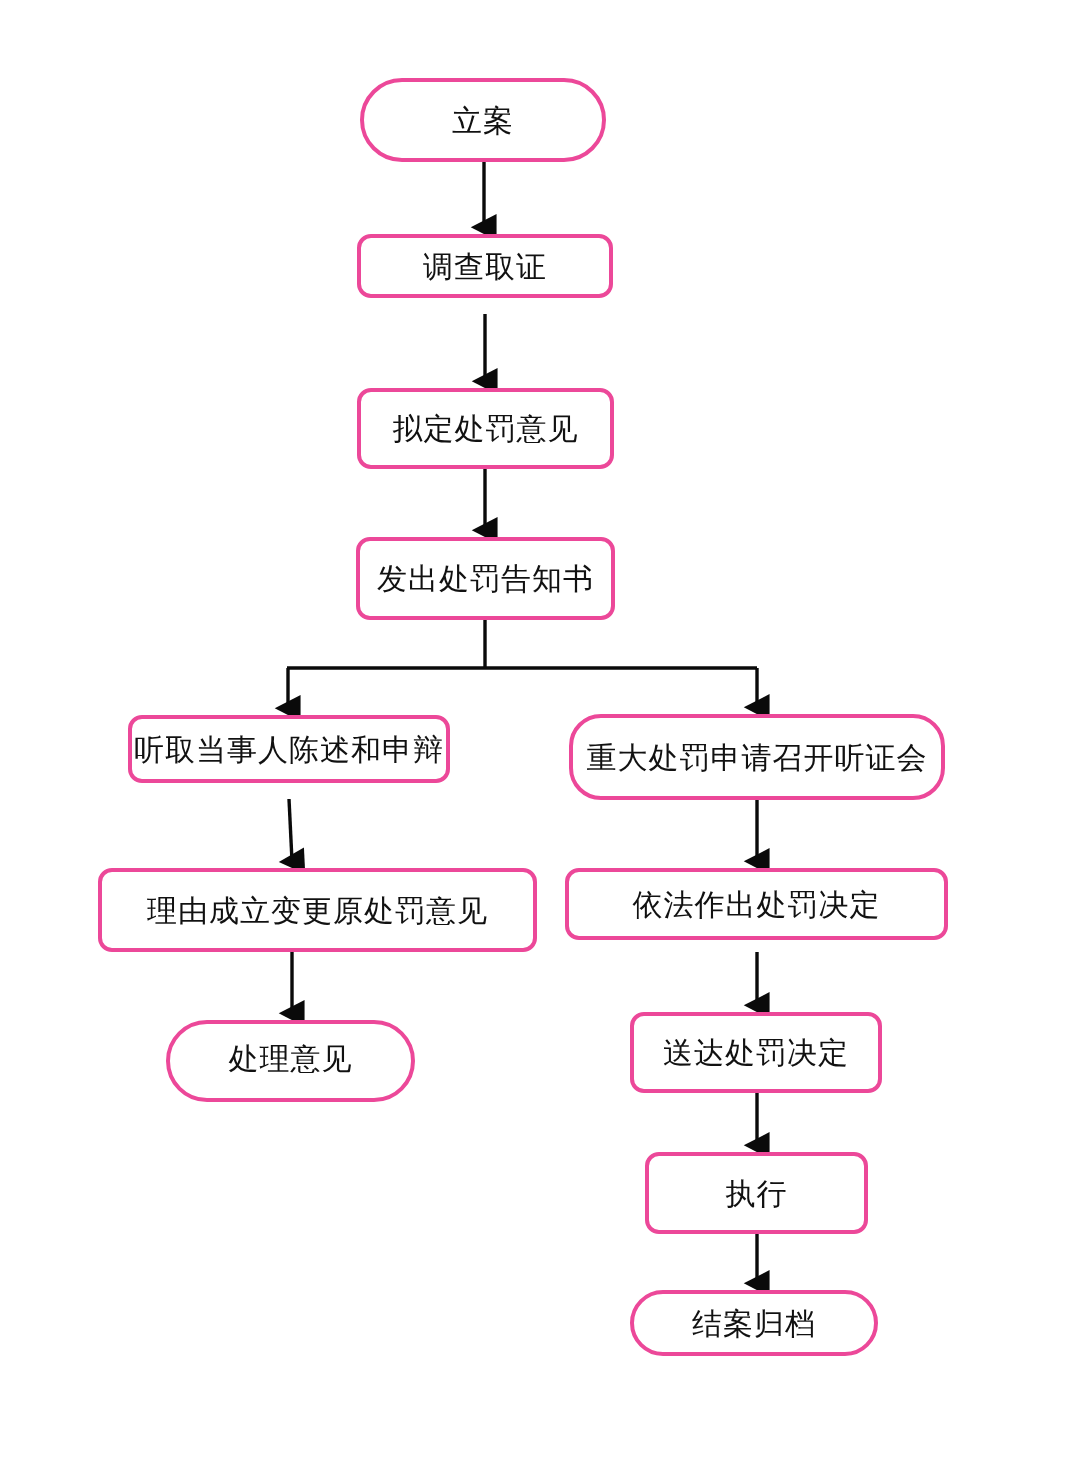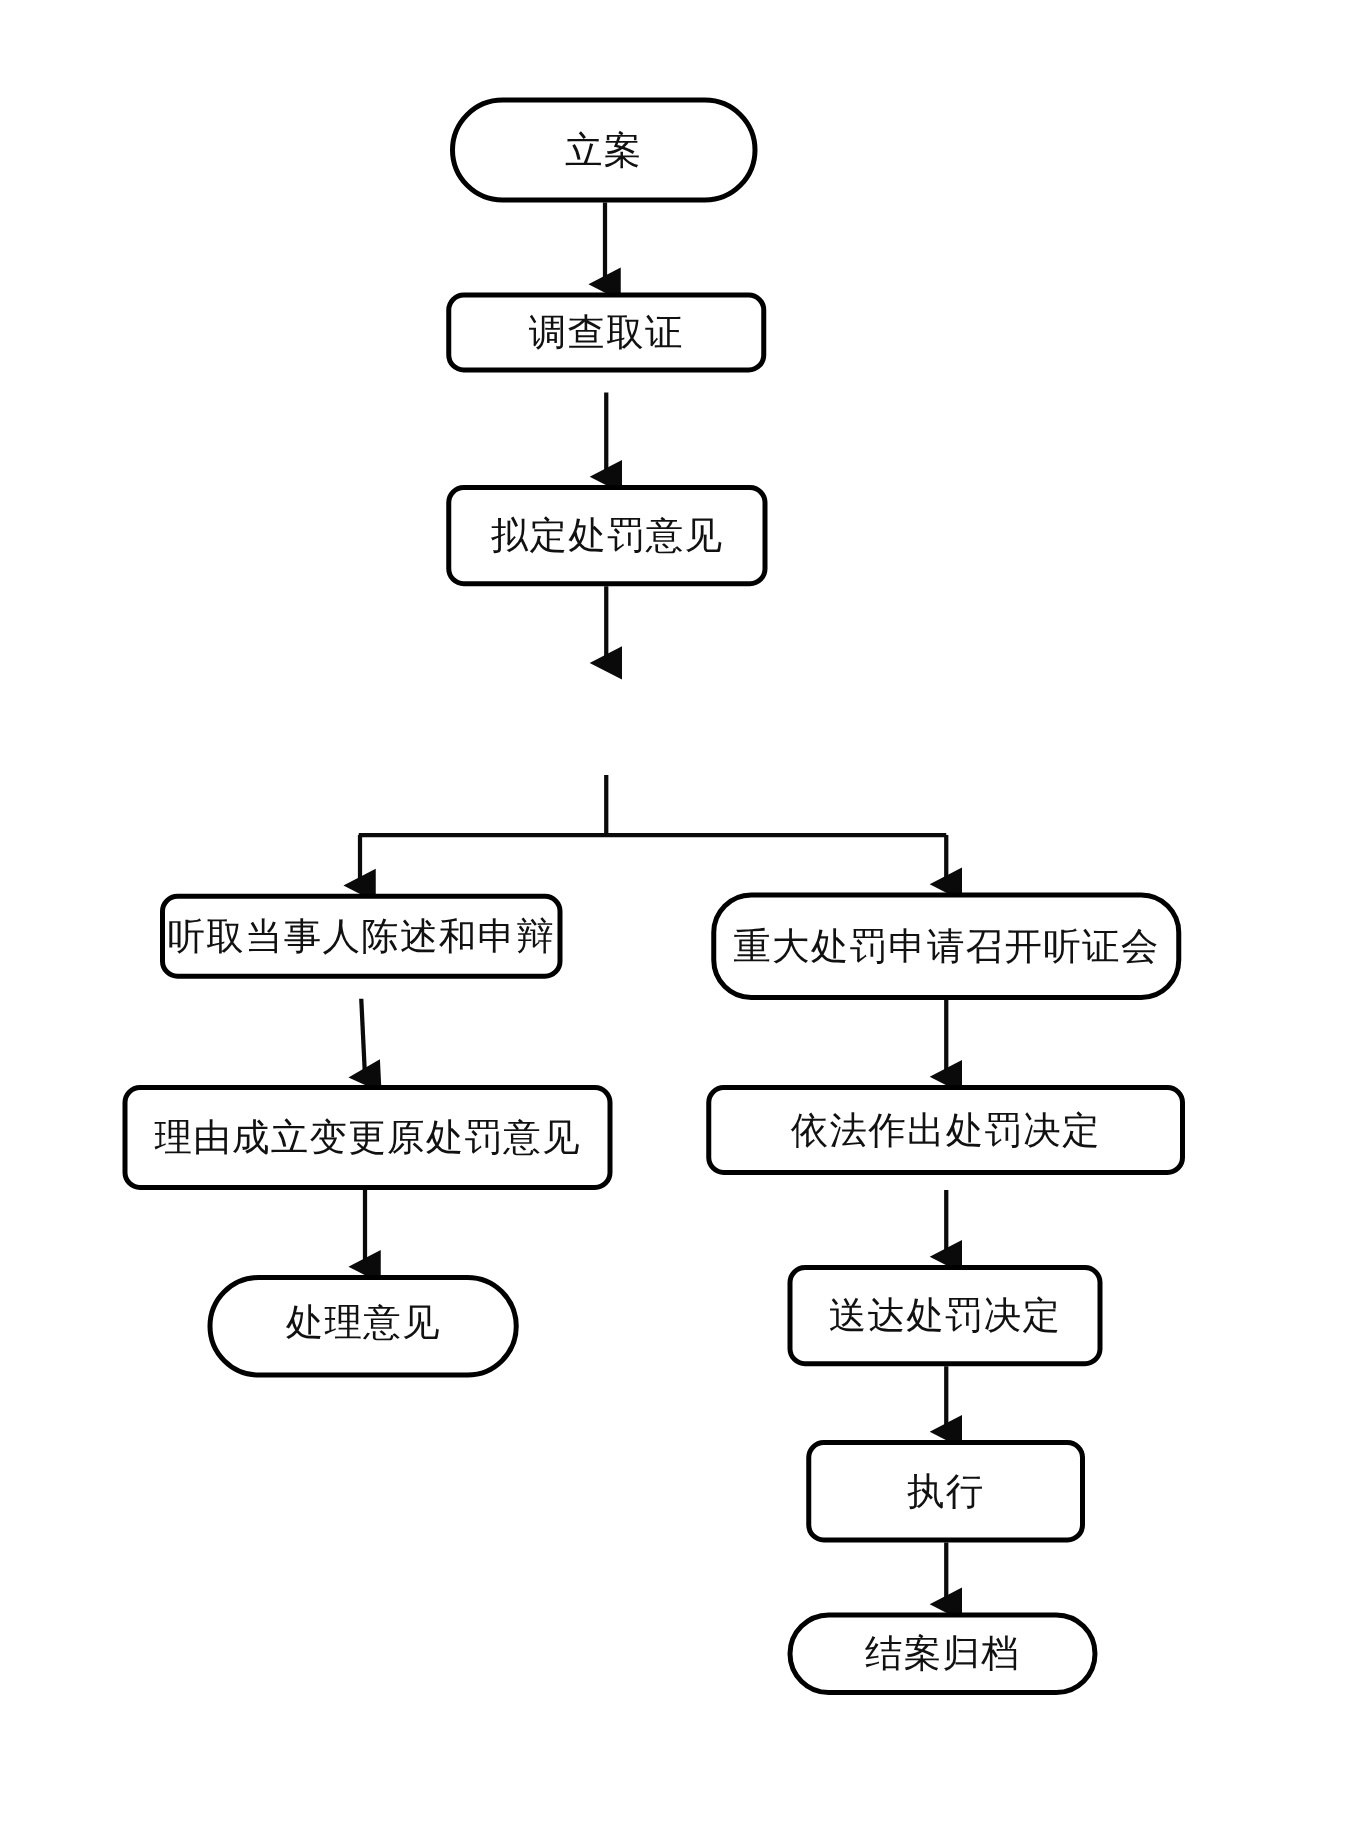--- a/index.html
+++ b/index.html
@@ -21,21 +21,21 @@
     left: 0;
     top: 0;
     width: 1080px;
     height: 1460px;
     pointer-events: none;
   }
   .node {
     position: absolute;
     box-sizing: border-box;
     background: #ffffff;
-    border: 4px solid #000000;
+    border: 4px solid #ec4899;
     display: flex;
     align-items: center;
     justify-content: center;
     text-align: center;
     color: #111111;
     line-height: 1.1;
   }
   .node.process {
     border-radius: 14px;
   }
@@ -84,27 +84,30 @@
 
   <div class="node terminator" style="left: 360px; top: 78px; width: 246px; height: 84px;">
     <span class="node-label">立案</span>
   </div>
   <div class="node process" style="left: 357px; top: 234px; width: 256px; height: 64px;">
     <span class="node-label">调查取证</span>
   </div>
   <div class="node process" style="left: 357px; top: 388px; width: 257px; height: 81px; text-align: right;">
     <span class="node-label">拟定处罚意见</span>
   </div>
+  <div class="node process" style="left: 356px; top: 537px; width: 259px; height: 83px;">
+    <span class="node-label">发出处罚告知书</span>
+  </div>
   <div class="node process" style="left: 128px; top: 715px; width: 322px; height: 68px;">
     <span class="node-label">听取当事人陈述和申辩</span>
   </div>
   <div class="node process" style="left: 569px; top: 714px; width: 376px; height: 86px; border-radius: 32px;">
     <span class="node-label">重大处罚申请召开听证会</span>
   </div>
-  <div class="node process" style="left: 98px; top: 868px; width: 392px; height: 84px;">
+  <div class="node process" style="left: 98px; top: 868px; width: 439px; height: 84px;">
     <span class="node-label">理由成立变更原处罚意见</span>
   </div>
   <div class="node process" style="left: 565px; top: 868px; width: 383px; height: 72px;">
     <span class="node-label">依法作出处罚决定</span>
   </div>
   <div class="node terminator" style="left: 166px; top: 1020px; width: 249px; height: 82px; font-family: Liberation Mono, monospace;">
     <span class="node-label">处理意见</span>
   </div>
   <div class="node process" style="left: 630px; top: 1012px; width: 252px; height: 81px; text-align: center;">
     <span class="node-label">送达处罚决定</span>

